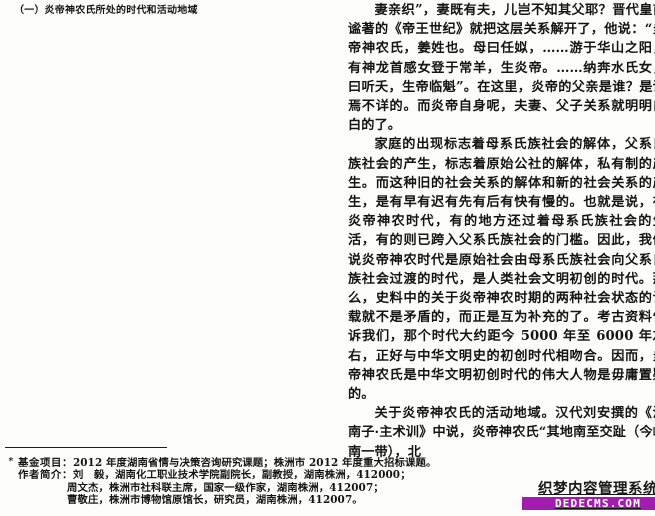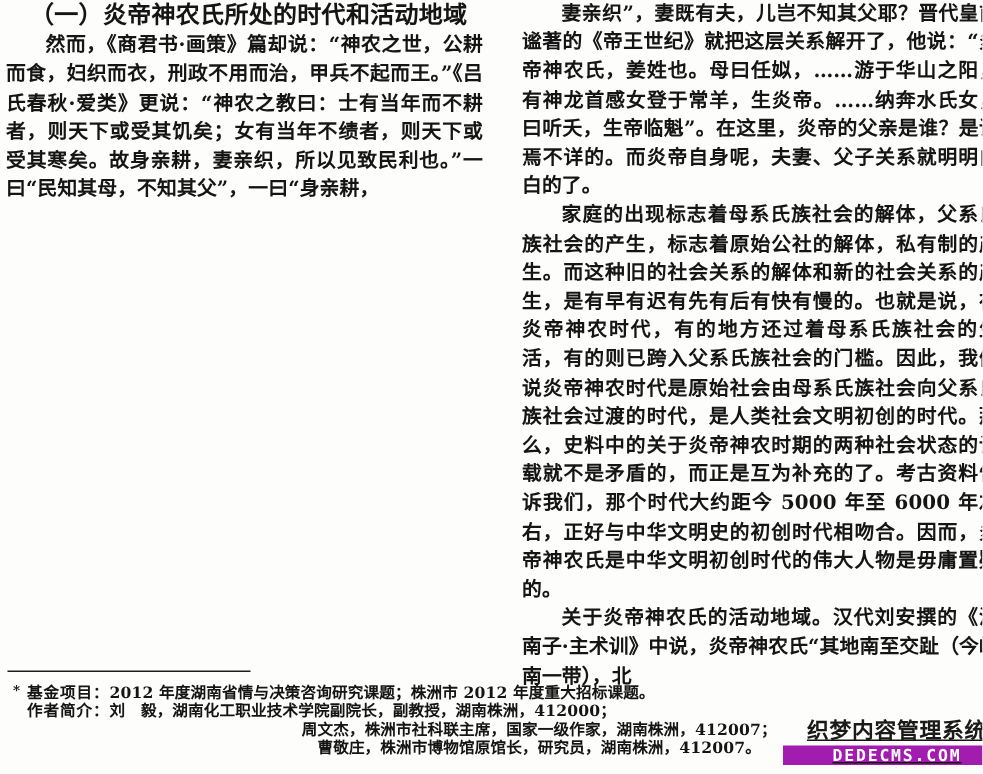--- a/index.html
+++ b/index.html
@@ -44,21 +44,21 @@
   
   h2.section-title {
     font-size: 16px;
     line-height: 19.2px;
     margin: 18px 0 14px 0;
     text-indent: 1em;
     font-weight: 800;
     letter-spacing: 1px;
   }
   h3.sub-title {
-    font-size: 16px;
+    font-size: 10px;
     line-height: 19.2px;
     margin: 0 0 2px 0;
     text-indent: 1em;
     font-weight: 700;
     letter-spacing: 0.2px;
   }
 
   
   #footnote-block {
     position: absolute;
@@ -85,21 +85,21 @@
     text-align: center;
     font-size: 9px;
     vertical-align: 2px;
   }
   .fn-label {
     font-weight: 800;
     letter-spacing: 0.6px;
     margin-top: 12px;
   }
   .fn-indent-1 { padding-left: 14px; }
-  .fn-indent-2 { padding-left: 63px; text-align: center; }
+  .fn-indent-2 { padding-left: 63px; }
 
   
   #watermark {
     position: absolute;
     left: 522px;
     top: 481px;
     width: 152px;
     text-align: center;
     line-height: 1;
     user-select: none;
@@ -130,21 +130,20 @@
 
 <div id="page">
 
   <div class="col" id="col-left">
 
 
 
     <h3 class="sub-title">（一）炎帝神农氏所处的时代和活动地域</h3>
 
 
-    <p class="para">然而，《商君书·画策》篇却说：“神农之世，公耕而食，妇织而衣，刑政不用而治，甲兵不起而王。”《吕氏春秋·爱类》更说：“神农之教曰：士有当年而不耕者，则天下或受其饥矣；女有当年不绩者，则天下或受其寒矣。故身亲耕，妻亲织，所以见致民利也。”一曰“民知其母，不知其父”，一曰“身亲耕，</p>
   </div>
 
   <div class="col" id="col-right">
 
     <p class="para">妻亲织”，妻既有夫，儿岂不知其父耶？晋代皇甫谧著的《帝王世纪》就把这层关系解开了，他说：“炎帝神农氏，姜姓也。母曰任姒，……游于华山之阳，有神龙首感女登于常羊，生炎帝。……纳奔水氏女，曰听夭，生帝临魁”。在这里，炎帝的父亲是谁？是语焉不详的。而炎帝自身呢，夫妻、父子关系就明明白白的了。</p>
 
     <p class="para">家庭的出现标志着母系氏族社会的解体，父系氏族社会的产生，标志着原始公社的解体，私有制的产生。而这种旧的社会关系的解体和新的社会关系的产生，是有早有迟有先有后有快有慢的。也就是说，在炎帝神农时代，有的地方还过着母系氏族社会的生活，有的则已跨入父系氏族社会的门槛。因此，我们说炎帝神农时代是原始社会由母系氏族社会向父系氏族社会过渡的时代，是人类社会文明初创的时代。那么，史料中的关于炎帝神农时期的两种社会状态的记载就不是矛盾的，而正是互为补充的了。考古资料告诉我们，那个时代大约距今 5000 年至 6000 年左右，正好与中华文明史的初创时代相吻合。因而，炎帝神农氏是中华文明初创时代的伟大人物是毋庸置疑的。</p>
 
     <p class="para">关于炎帝神农氏的活动地域。汉代刘安撰的《淮南子·主术训》中说，炎帝神农氏“其地南至交趾（今岭南一带），北</p>
   </div>

